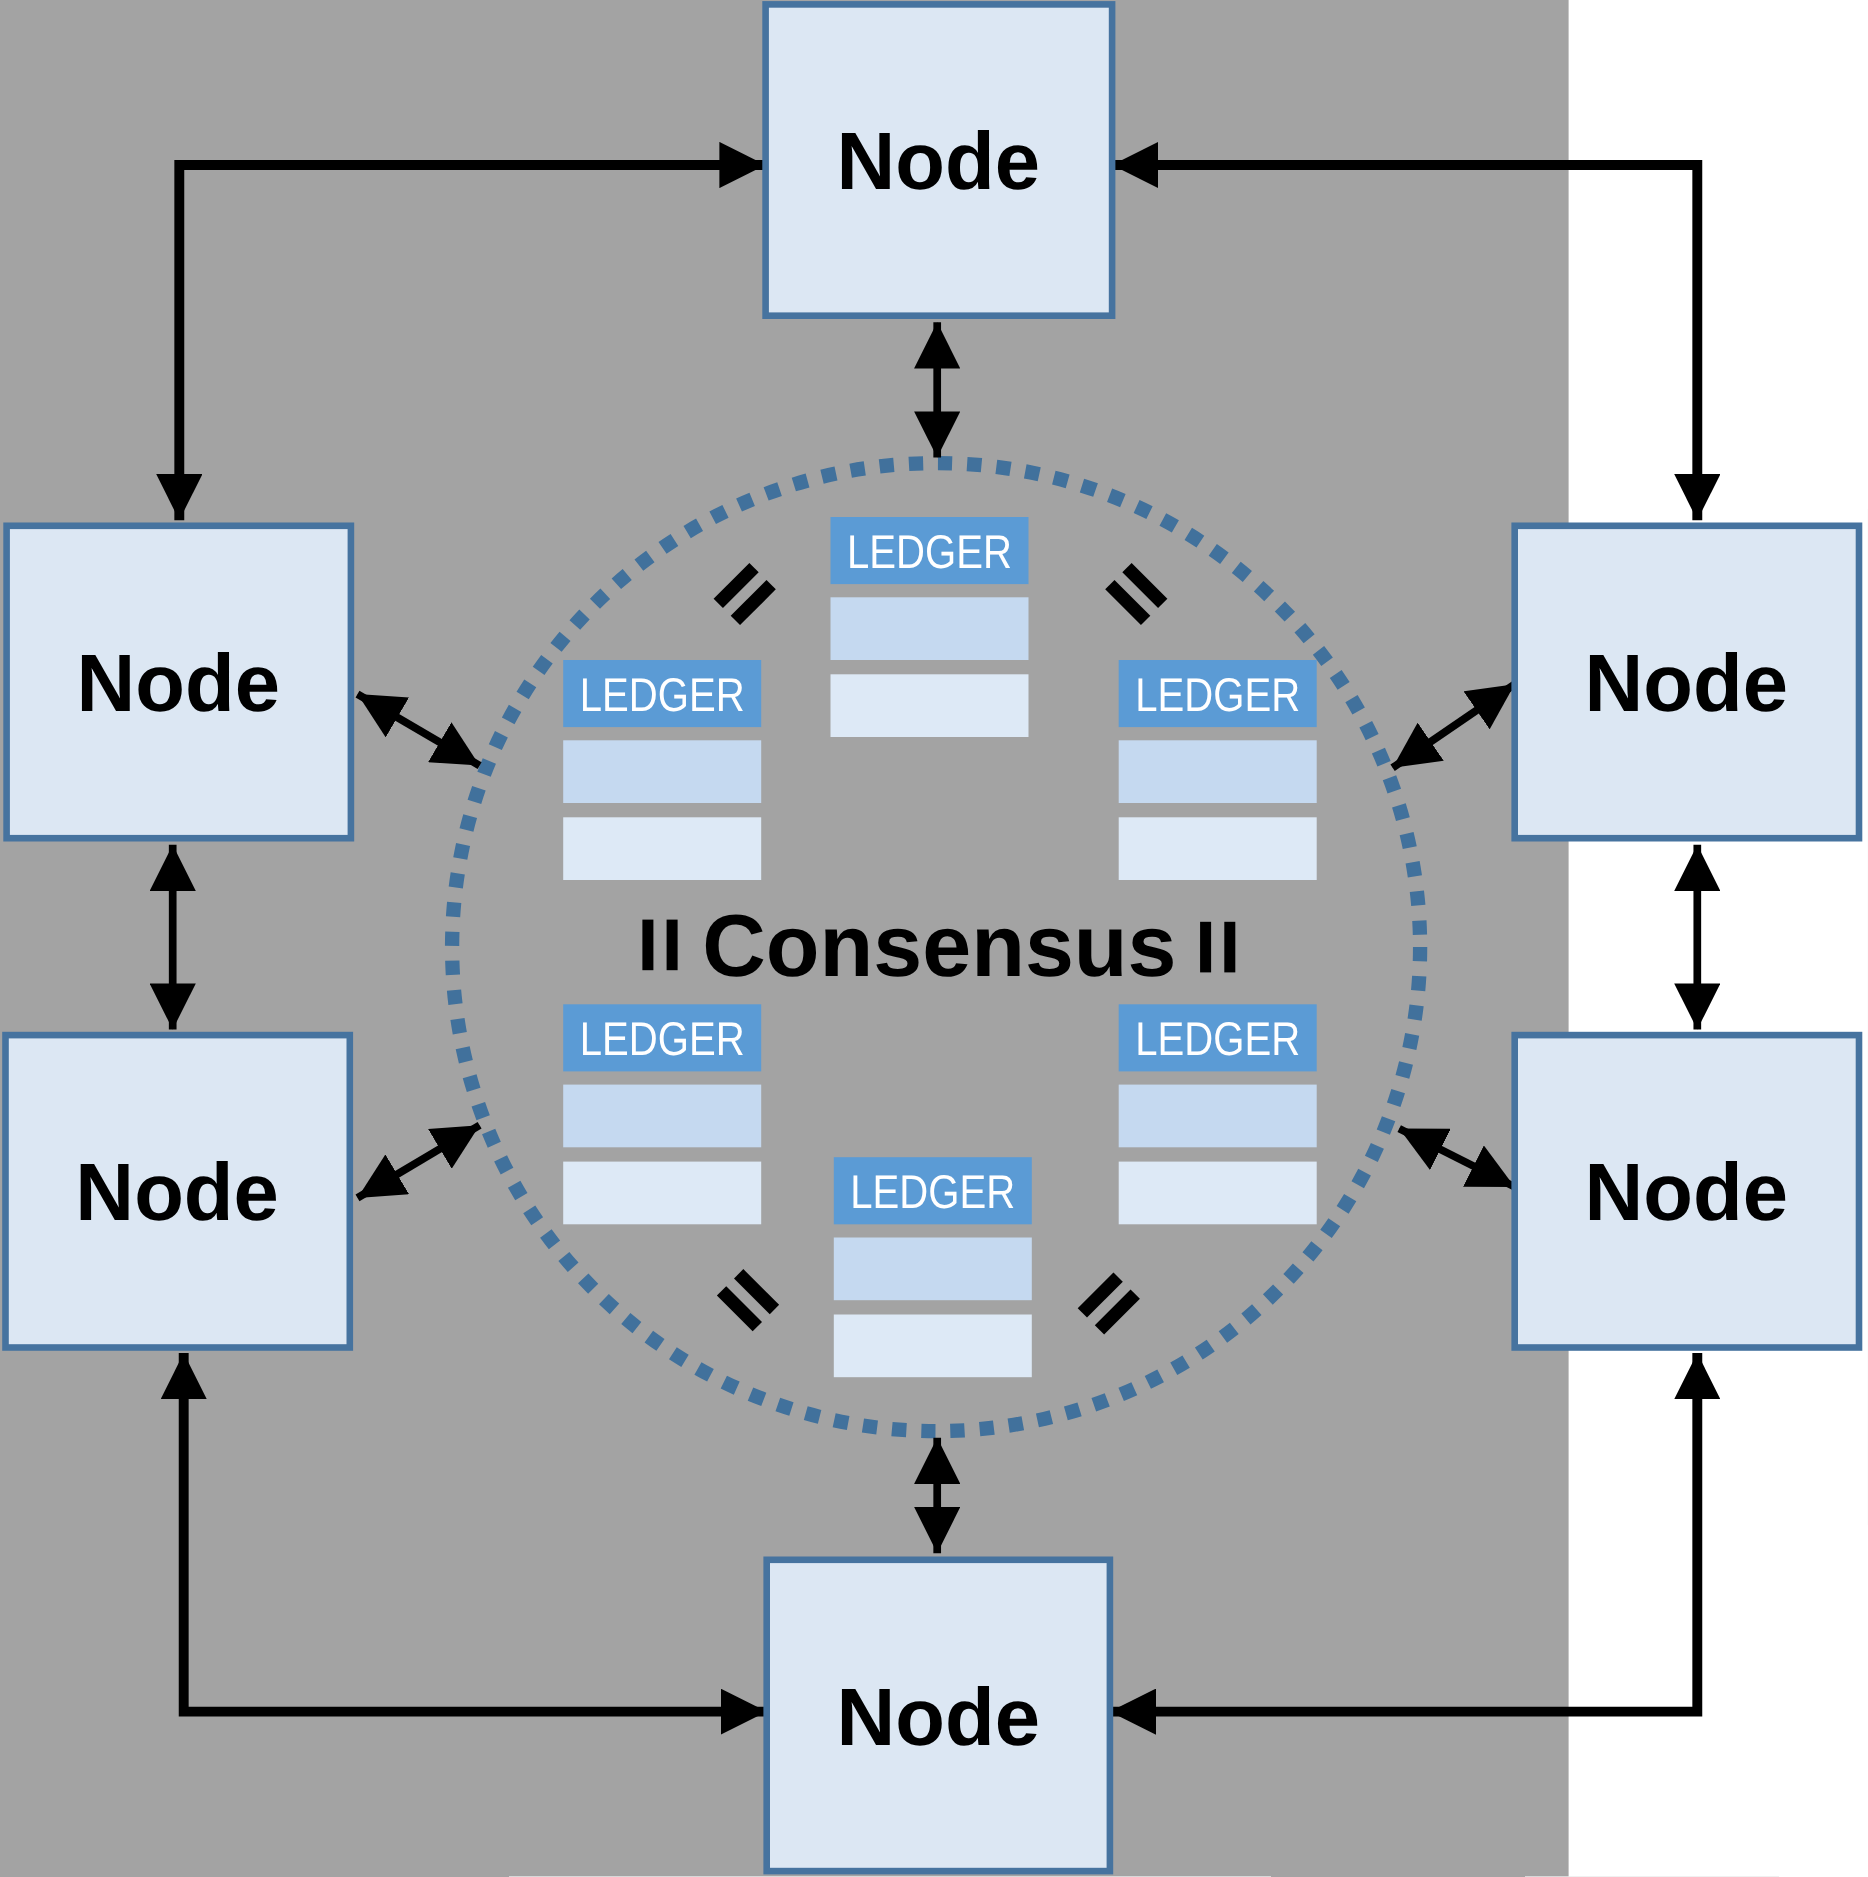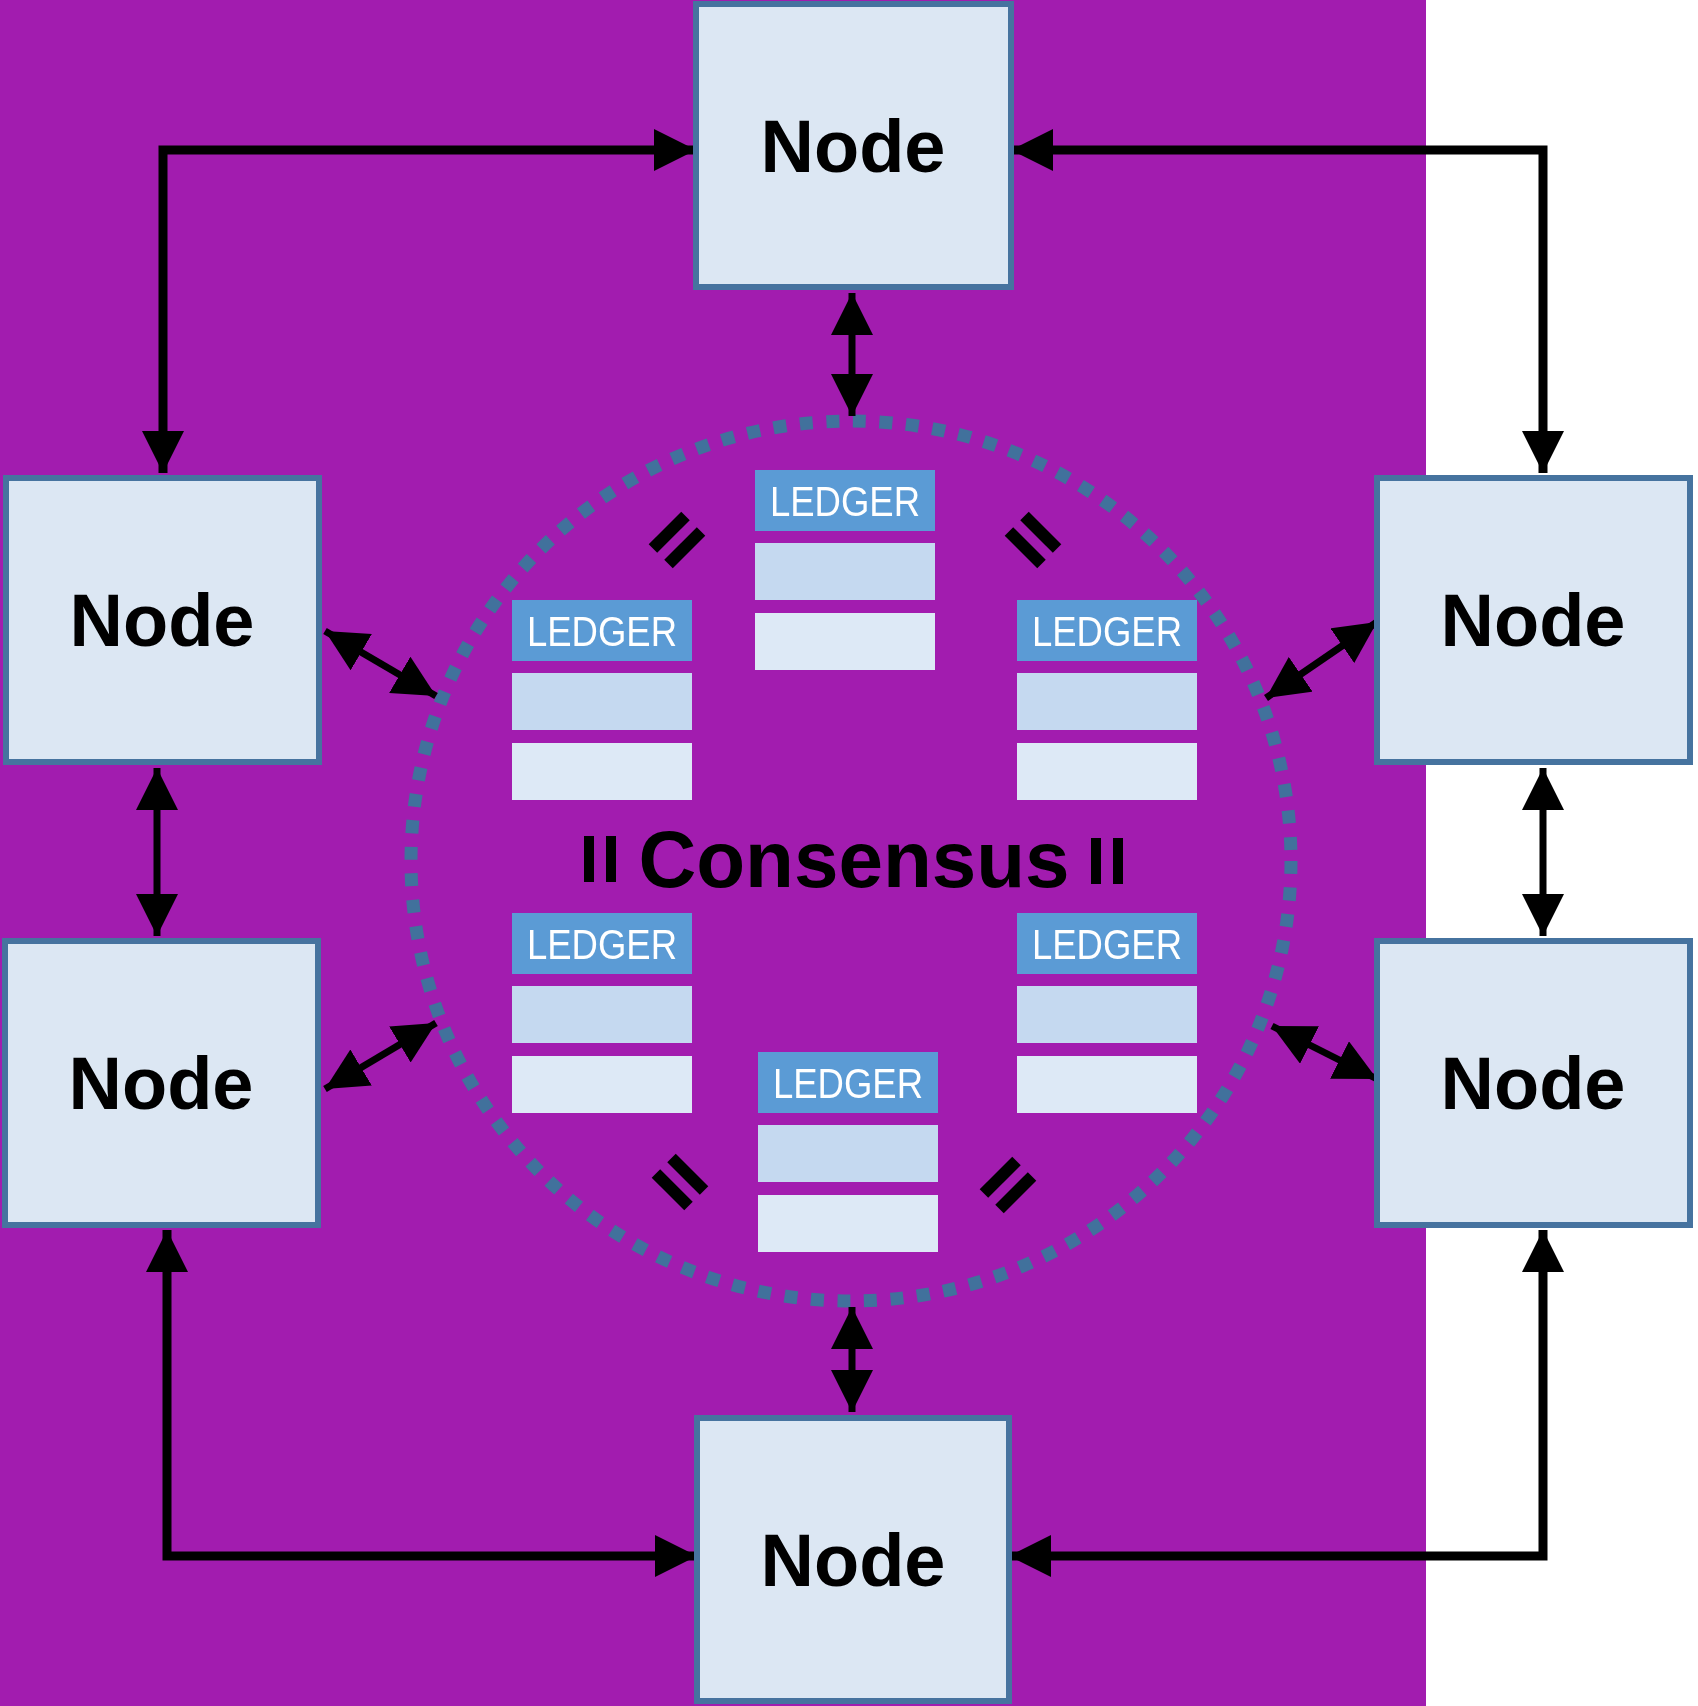--- a/index.html
+++ b/index.html
@@ -4,21 +4,21 @@
 <style>
   html, body {
     margin: 0;
     padding: 0;
     background: #ffffff;
   }
   .stage {
     width: 1426px;
     height: 1706px;
     position: relative;
-    background: #a21caf;
+    background: #a3a3a3;
     font-family: "Liberation Sans", sans-serif;
   }
   svg { display: block; }
 
   .node-box {
     fill: #dce7f3;
     stroke: #46739f;
     stroke-width: 6;
   }
   .node-label {

